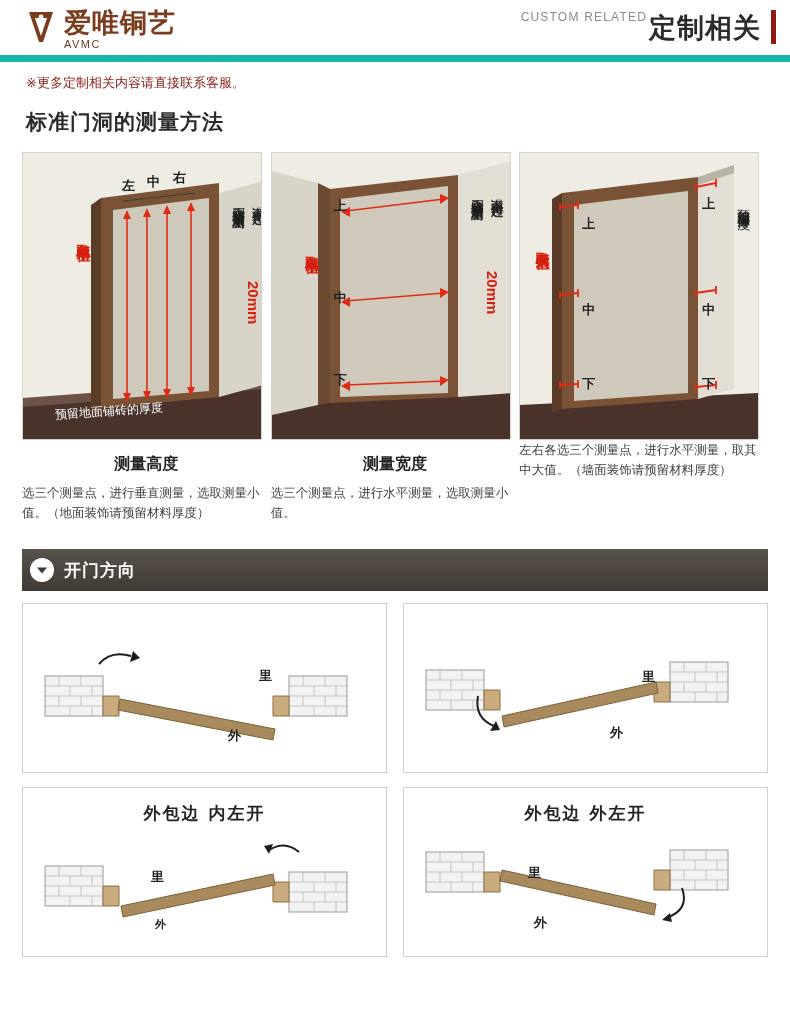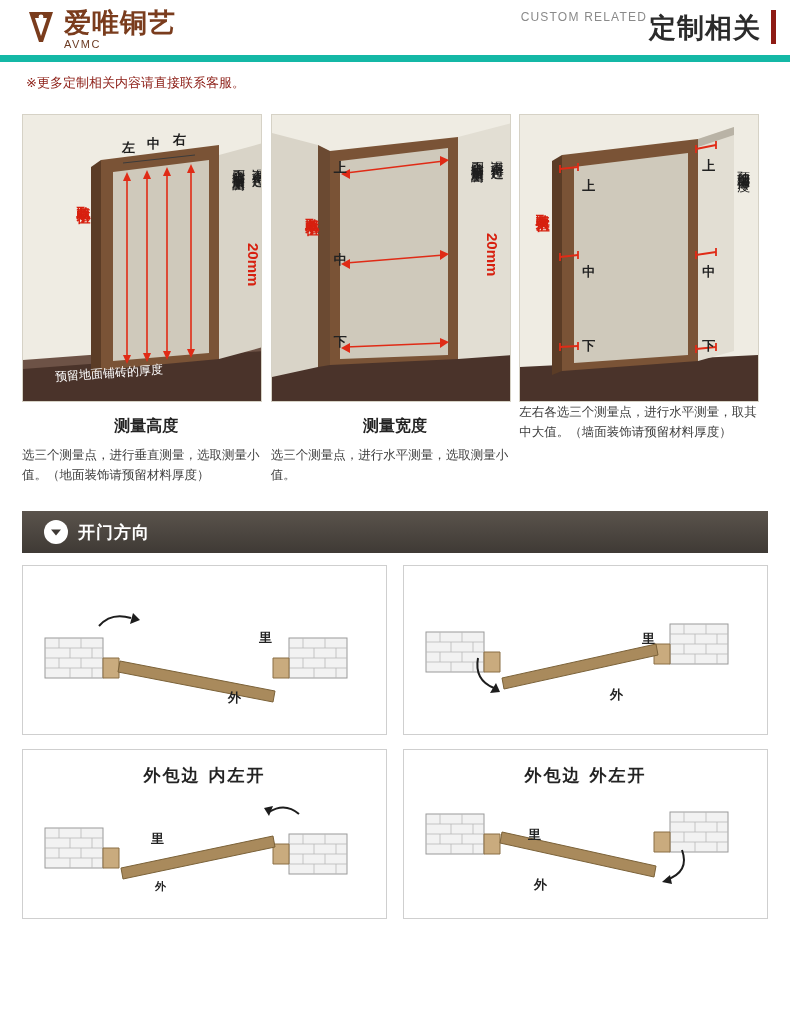--- a/index.html
+++ b/index.html
@@ -138,21 +138,21 @@
     letter-spacing: 1px;
   }
 
   
   .dir-header {
     margin: 26px 22px 0 22px;
     height: 42px;
     background: linear-gradient(to bottom, #5a534c, #3f3a35);
     display: flex;
     align-items: center;
-    padding-left: 22px;
+    padding-left: 8px;
     gap: 10px;
   }
   .dir-header .circle {
     width: 24px; height: 24px;
     border-radius: 50%;
     background: #ffffff;
     display: flex; align-items: center; justify-content: center;
   }
   .dir-header .circle svg { display: block; }
   .dir-title {
@@ -214,20 +214,21 @@
     </div>
     <div class="header-right">
       <div class="header-en">CUSTOM RELATED</div>
       <div class="header-cn">定制相关</div>
       <div class="header-accent"></div>
     </div>
   </div>
 
   <div class="notice">※更多定制相关内容请直接联系客服。</div>
 
+  <div class="section-title">标准门洞的测量方法</div>
 
   <div class="measure-row">
 
     <div class="measure-col">
       <div class="panel">
         <svg width="240" height="288" viewBox="0 0 240 288">
 
           <rect x="0" y="0" width="240" height="288" fill="#efece3"></rect>
 
           <path d="M0 250 L240 232 L240 288 L0 288 Z" fill="#4a332a"></path>

